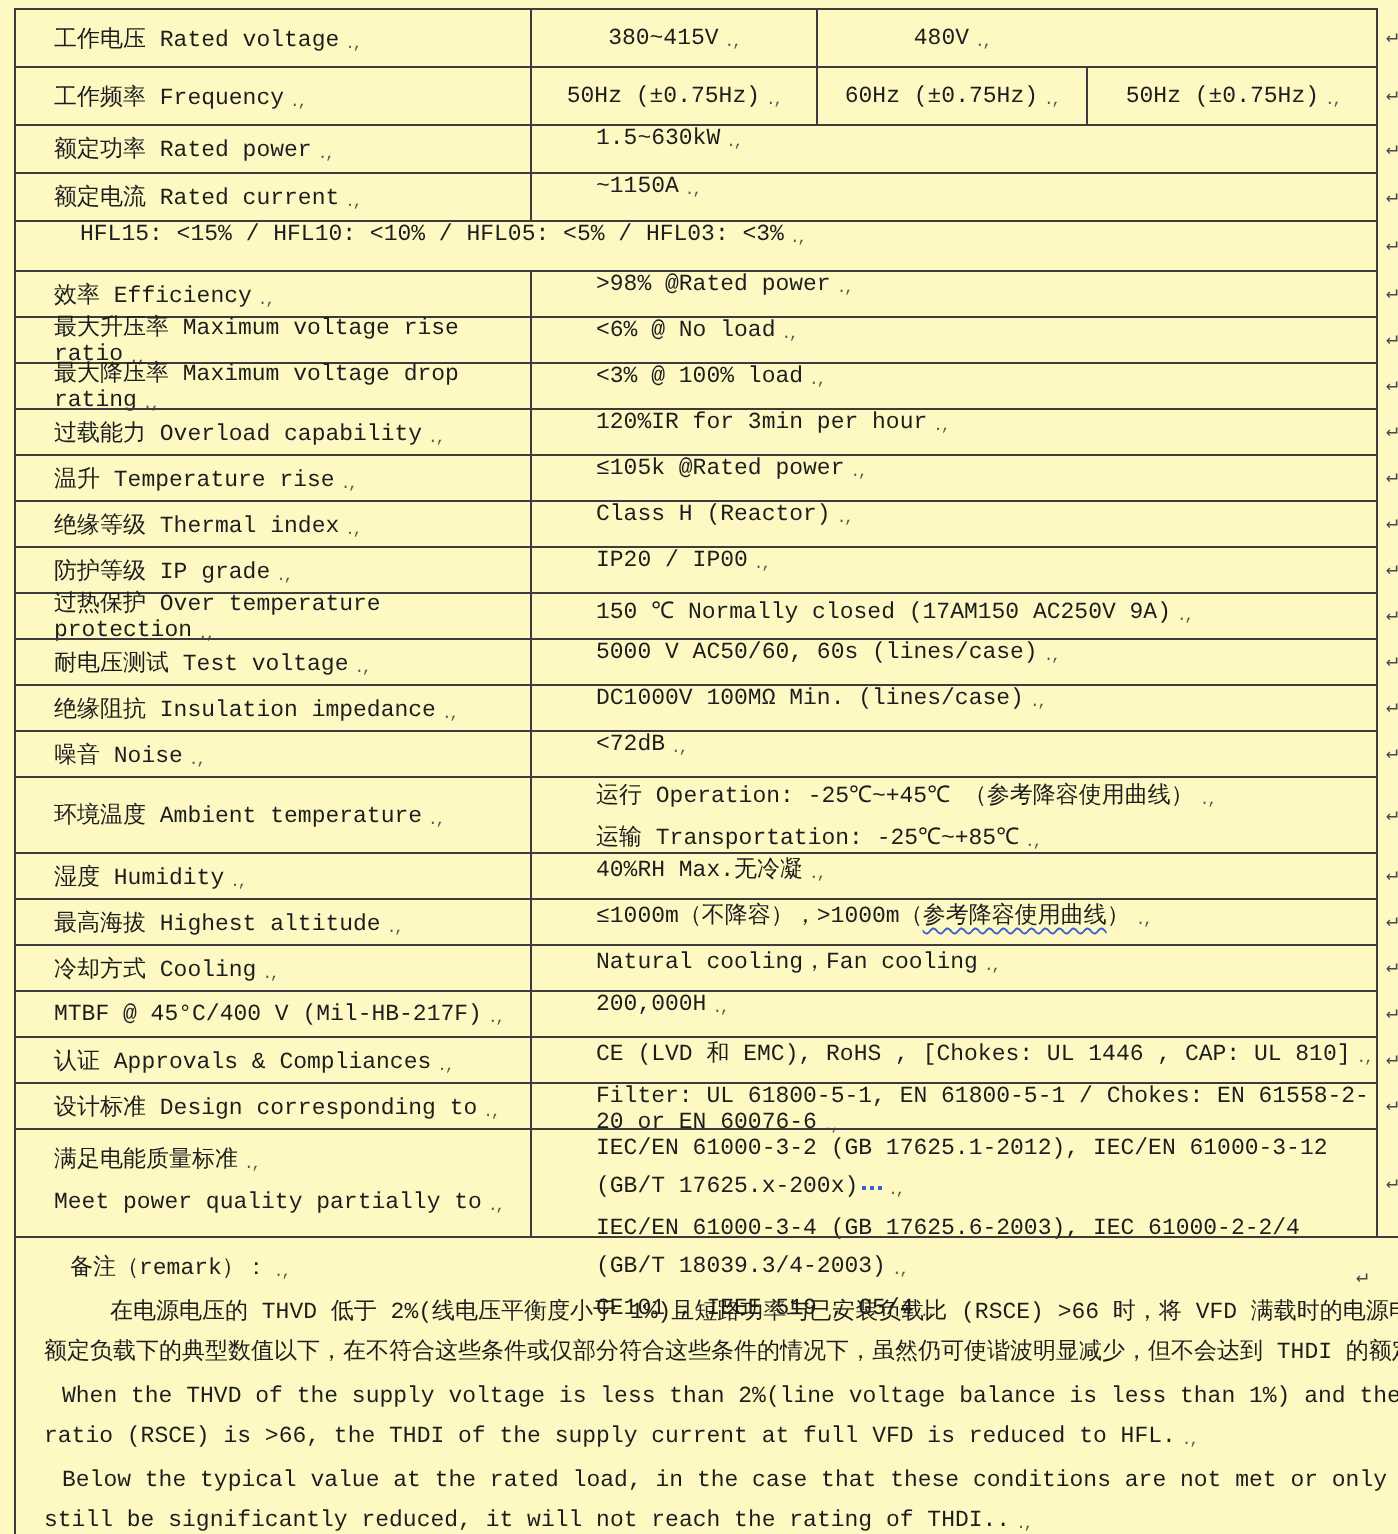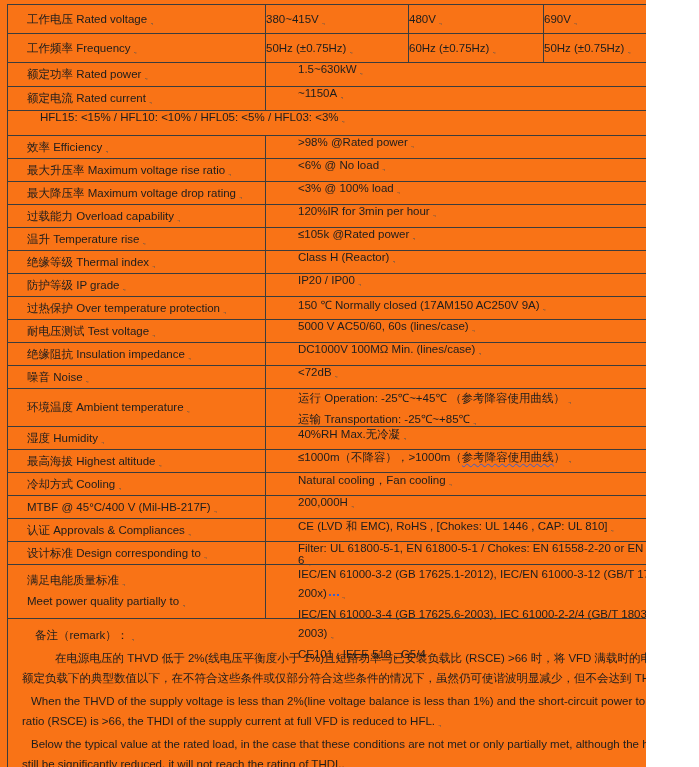--- a/index.html
+++ b/index.html
@@ -1,26 +1,26 @@
 <!DOCTYPE html>
 <html style="--cm: &quot;.,&quot;;"><head>
 <meta charset="utf-8">
 <style>
   html,body{margin:0;padding:0;background:#fff;}
-  .page{position:relative;width:646px;height:767px;background:#f97316;overflow:hidden;
-        font-family:Liberation Sans, sans-serif;font-size:11.5px;color:#1d1d1d;}
+  .page{position:relative;width:699px;height:767px;background:#fef9c3;overflow:hidden;
+        font-family:Liberation Mono, monospace;font-size:11.5px;color:#1d1d1d;}
   .tbl{position:absolute;left:7px;top:4px;width:681px;border-left:1px solid #3c3c3c;}
   .row{position:relative;display:flex;box-sizing:border-box;border-top:1px solid #3c3c3c;
        border-right:1px solid #3c3c3c;align-items:stretch;}
   .rh-a{height:29px}.rh-b{height:24px}.rh-c{height:25px}.rh-d{height:23px}.rh-e{height:38px}.rh-f{height:54px}
   .cell{box-sizing:border-box;}
   .label{width:258px;flex:none;padding-left:19px;border-right:1px solid #3c3c3c;
          display:flex;flex-direction:column;justify-content:center;}
   .val{flex:1;padding-left:32px;display:flex;flex-direction:column;}
-  .vc{display:flex;align-items:center;justify-content:flex-start;}
+  .vc{display:flex;align-items:center;justify-content:center;}
   .c1{width:142px;flex:none;}
   .c2{width:135px;flex:none;border-left:1px solid #3c3c3c;}
   .c3{width:146px;flex:none;border-left:1px solid #3c3c3c;}
   .ln{line-height:19px;}
   .m::after{content:var(--cm,"");font-size:8px;color:#555;margin-left:3px;letter-spacing:-1px;vertical-align:-1px;}
   .eor{position:absolute;right:-11px;top:50%;transform:translateY(-50%);font-size:10px;color:#4a4a4a;}
   .wavy{text-decoration-line:underline;text-decoration-style:wavy;text-decoration-color:#3a5fd0;
         text-decoration-thickness:1px;text-underline-offset:2px;margin-top:46px;}
   .bluesquig{display:inline-block;width:10px;height:5px;margin-left:2px;
              border-bottom:2px dotted #3a5fd0;transform:translateY(-1px);}
@@ -41,23 +41,20 @@
     <div class="row rh-a">
       <div class="cell label">
           <span class="m">工作电压  Rated voltage</span>
         </div>
       <div class="cell vc c1">
           <span class="m">380~415V</span>
         </div>
       <div class="cell vc c2">
           <span class="m">480V</span>
         </div>
-      <div class="cell vc c3">
-          <span class="m">690V</span>
-        </div>
       <span class="eor">↵</span>
     </div>
 
     <div class="row rh-a">
       <div class="cell label">
           <span class="m">工作频率  Frequency</span>
         </div>
       <div class="cell vc c1">
           <span class="m">50Hz (±0.75Hz)</span>
         </div>

